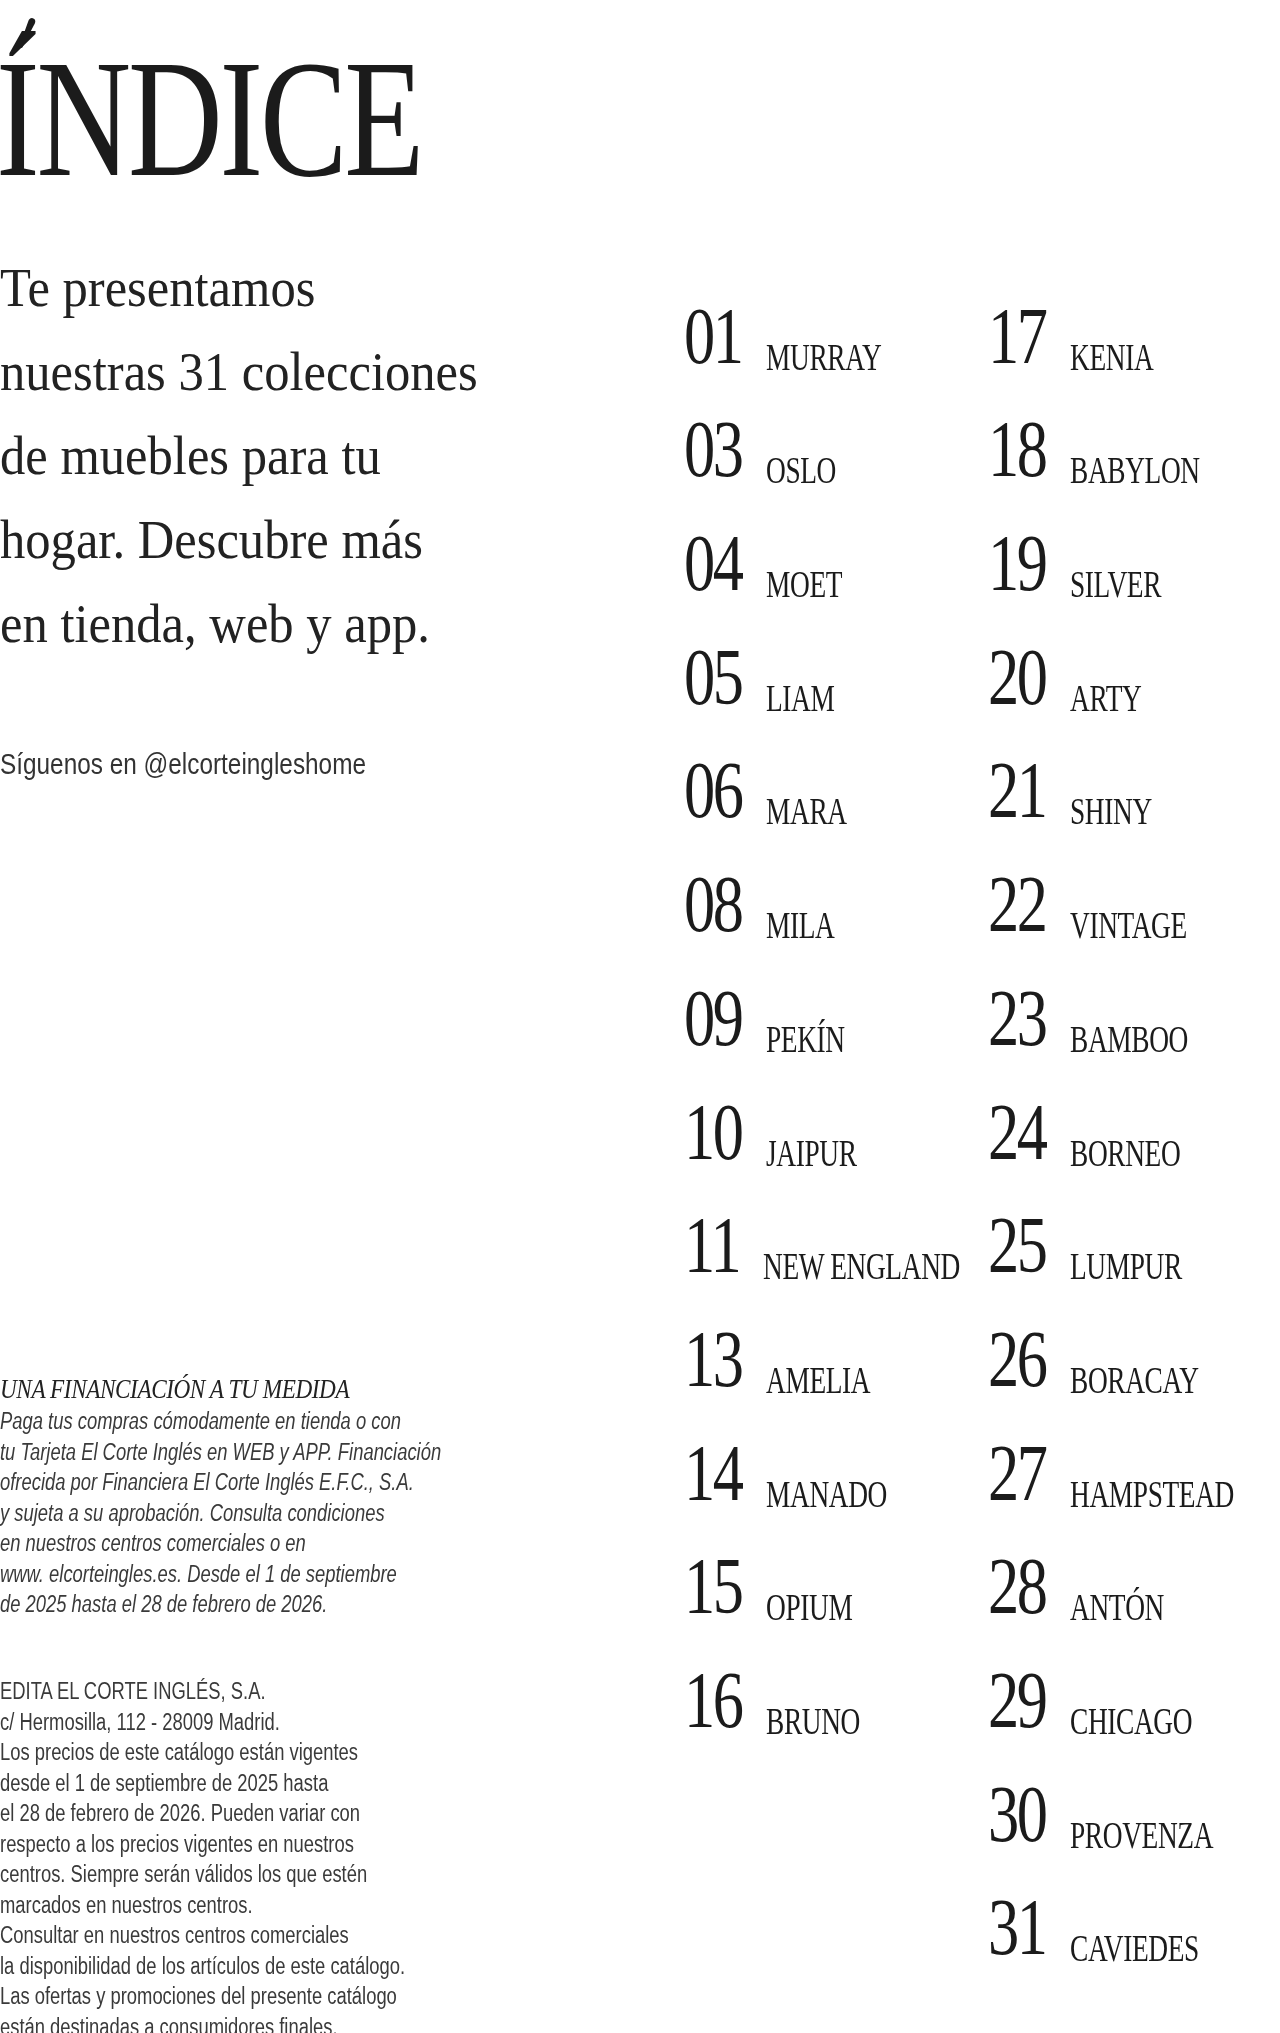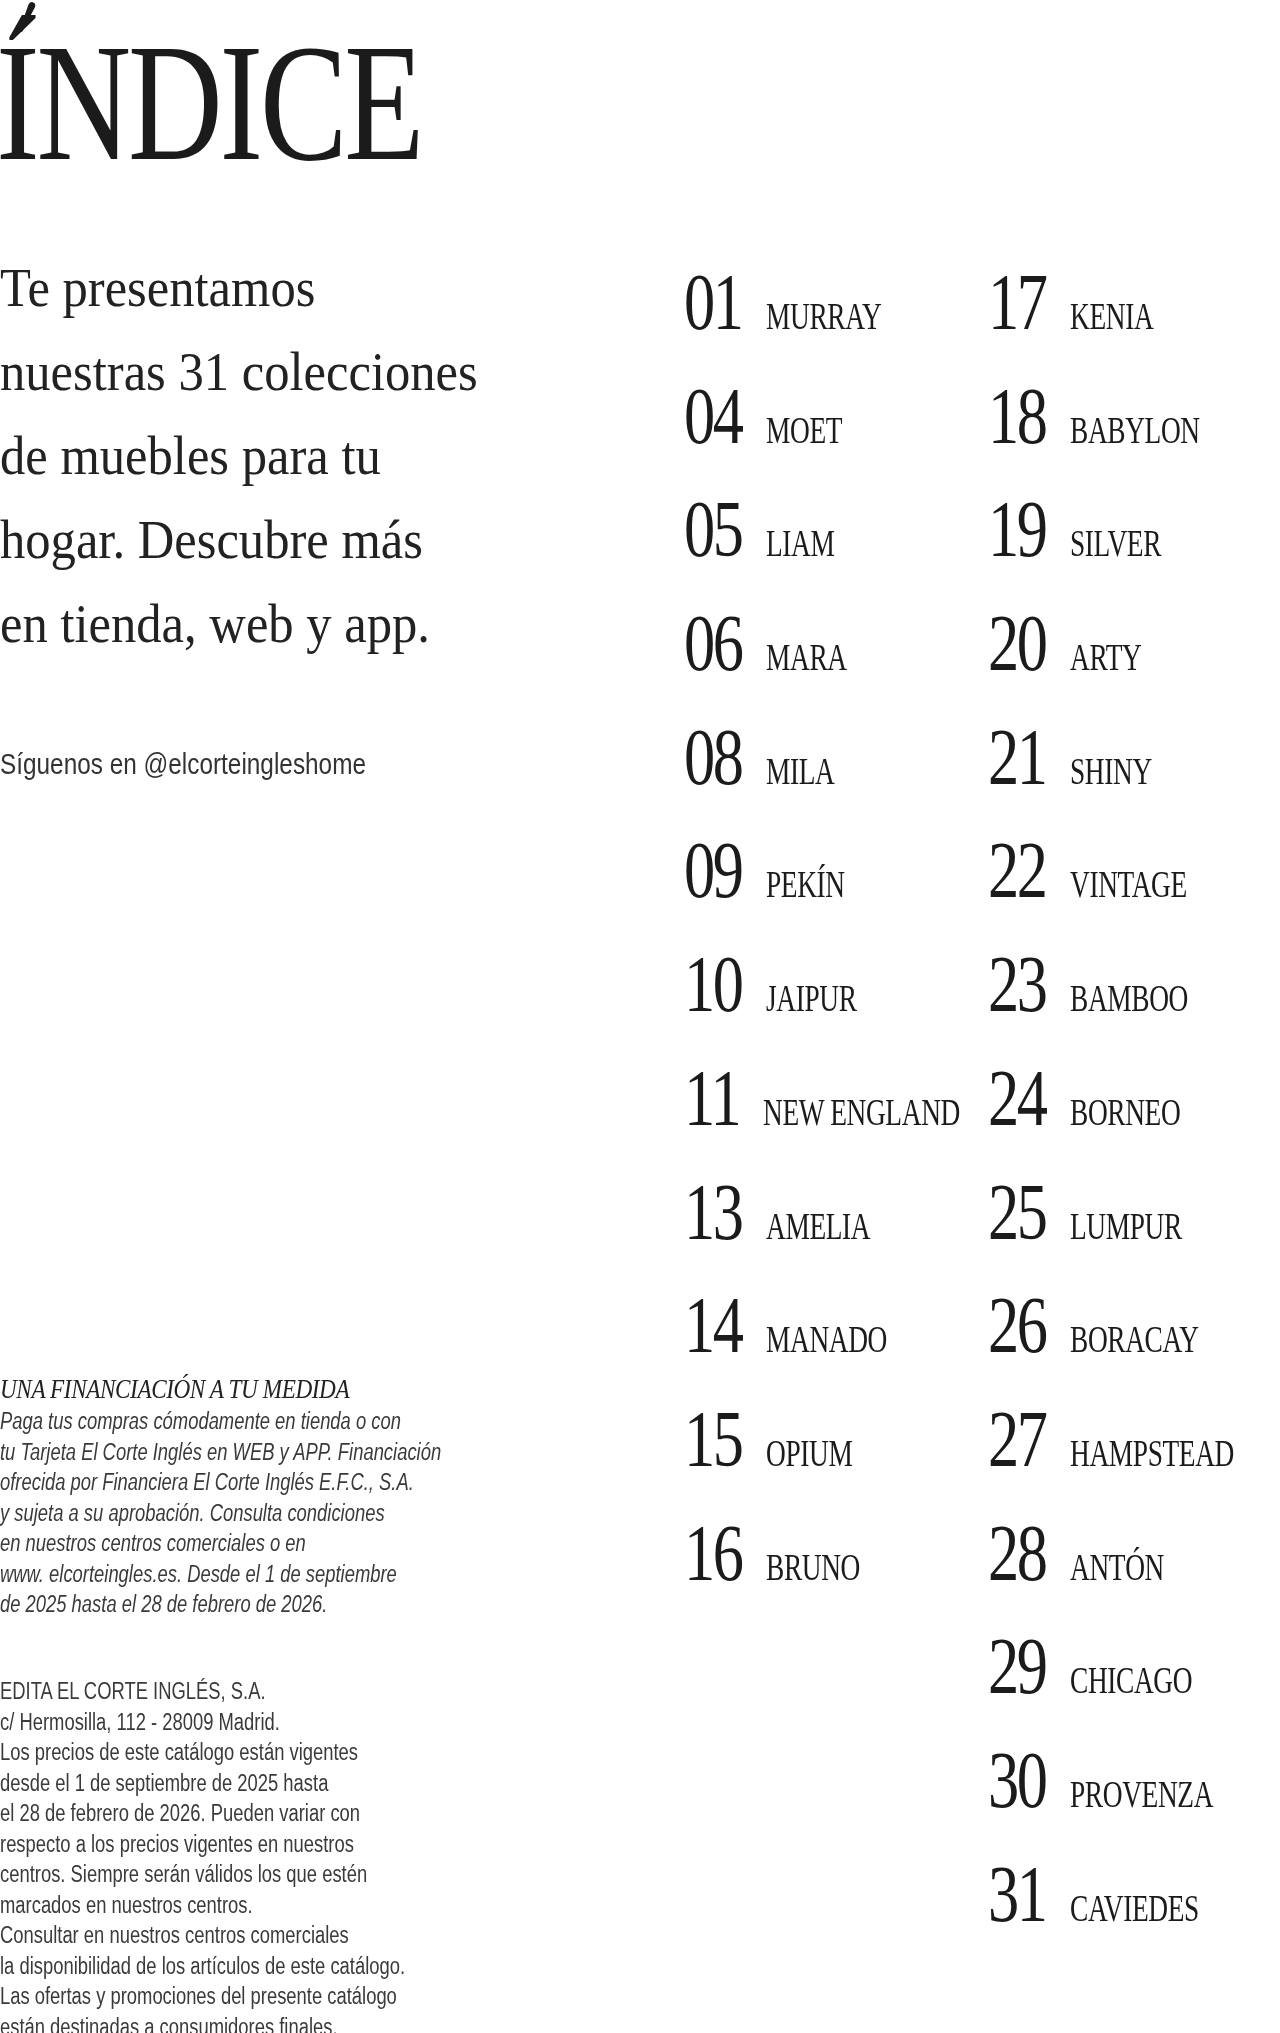--- a/index.html
+++ b/index.html
@@ -1,18 +1,18 @@
 <!DOCTYPE html>
 <html><head>
   <meta charset="utf-8">
   <style>
     html, body { margin: 0; padding: 0; background: #ffffff; }
     body { width: 1280px; height: 2033px; position: relative; overflow: hidden; color: #1c1c1c; }
 
-    .title-wrap { position: absolute; left: 0; top: 0; width: 440px; height: 170px; }
+    .title-wrap { position: absolute; left: 0; top: 16px; width: 440px; height: 170px; }
     .title {
       position: absolute; left: -4px; top: 18px;
       font-family: "Liberation Serif", serif;
       font-size: 168px; line-height: 1; letter-spacing: -4px;
       transform: scaleX(0.78); transform-origin: left top;
       color: #1b1b1b; margin: 0; font-weight: normal; white-space: nowrap;
     }
     .accent {
       position: absolute; left: 16px; top: 2px; width: 20px; height: 30px;
     }
@@ -44,21 +44,21 @@
       margin: 0;
     }
     .small-body .line { display: block; white-space: nowrap; }
 
     .edita { position: absolute; left: 0; top: 1668px; width: 560px; margin-top: 8px; }
 
     .col { position: absolute; top: 262px; width: 320px; }
     .col-1 { left: 684px; }
     .col-2 { left: 988px; }
     .entry {
-      height: 113.7px; display: flex; align-items: flex-start; white-space: nowrap;
+      height: 113.7px; display: flex; align-items: flex-end; white-space: nowrap;
       cursor: pointer;
     }
     .entry .num {
       font-family: "Liberation Serif", serif; font-size: 80px; line-height: 80px;
       color: #1b1b1b; letter-spacing: -3px;
       display: inline-block; transform: scaleX(0.78); transform-origin: left top;
       width: 74px;
     }
     .entry .name {
       font-family: "Liberation Serif", serif; font-size: 37px; line-height: 37px;
@@ -119,20 +119,24 @@
     <span class="line">están destinadas a consumidores finales.</span>
   </p>
 </div>
 
 <div class="col col-1">
   <div class="entry">
       <span class="num">01</span>
       <span class="name">MURRAY</span>
     </div>
   <div class="entry">
+      <span class="num">03</span>
+      <span class="name">OSLO</span>
+    </div>
+  <div class="entry">
       <span class="num">04</span>
       <span class="name">MOET</span>
     </div>
   <div class="entry">
       <span class="num">05</span>
       <span class="name">LIAM</span>
     </div>
   <div class="entry">
       <span class="num">06</span>
       <span class="name">MARA</span>

